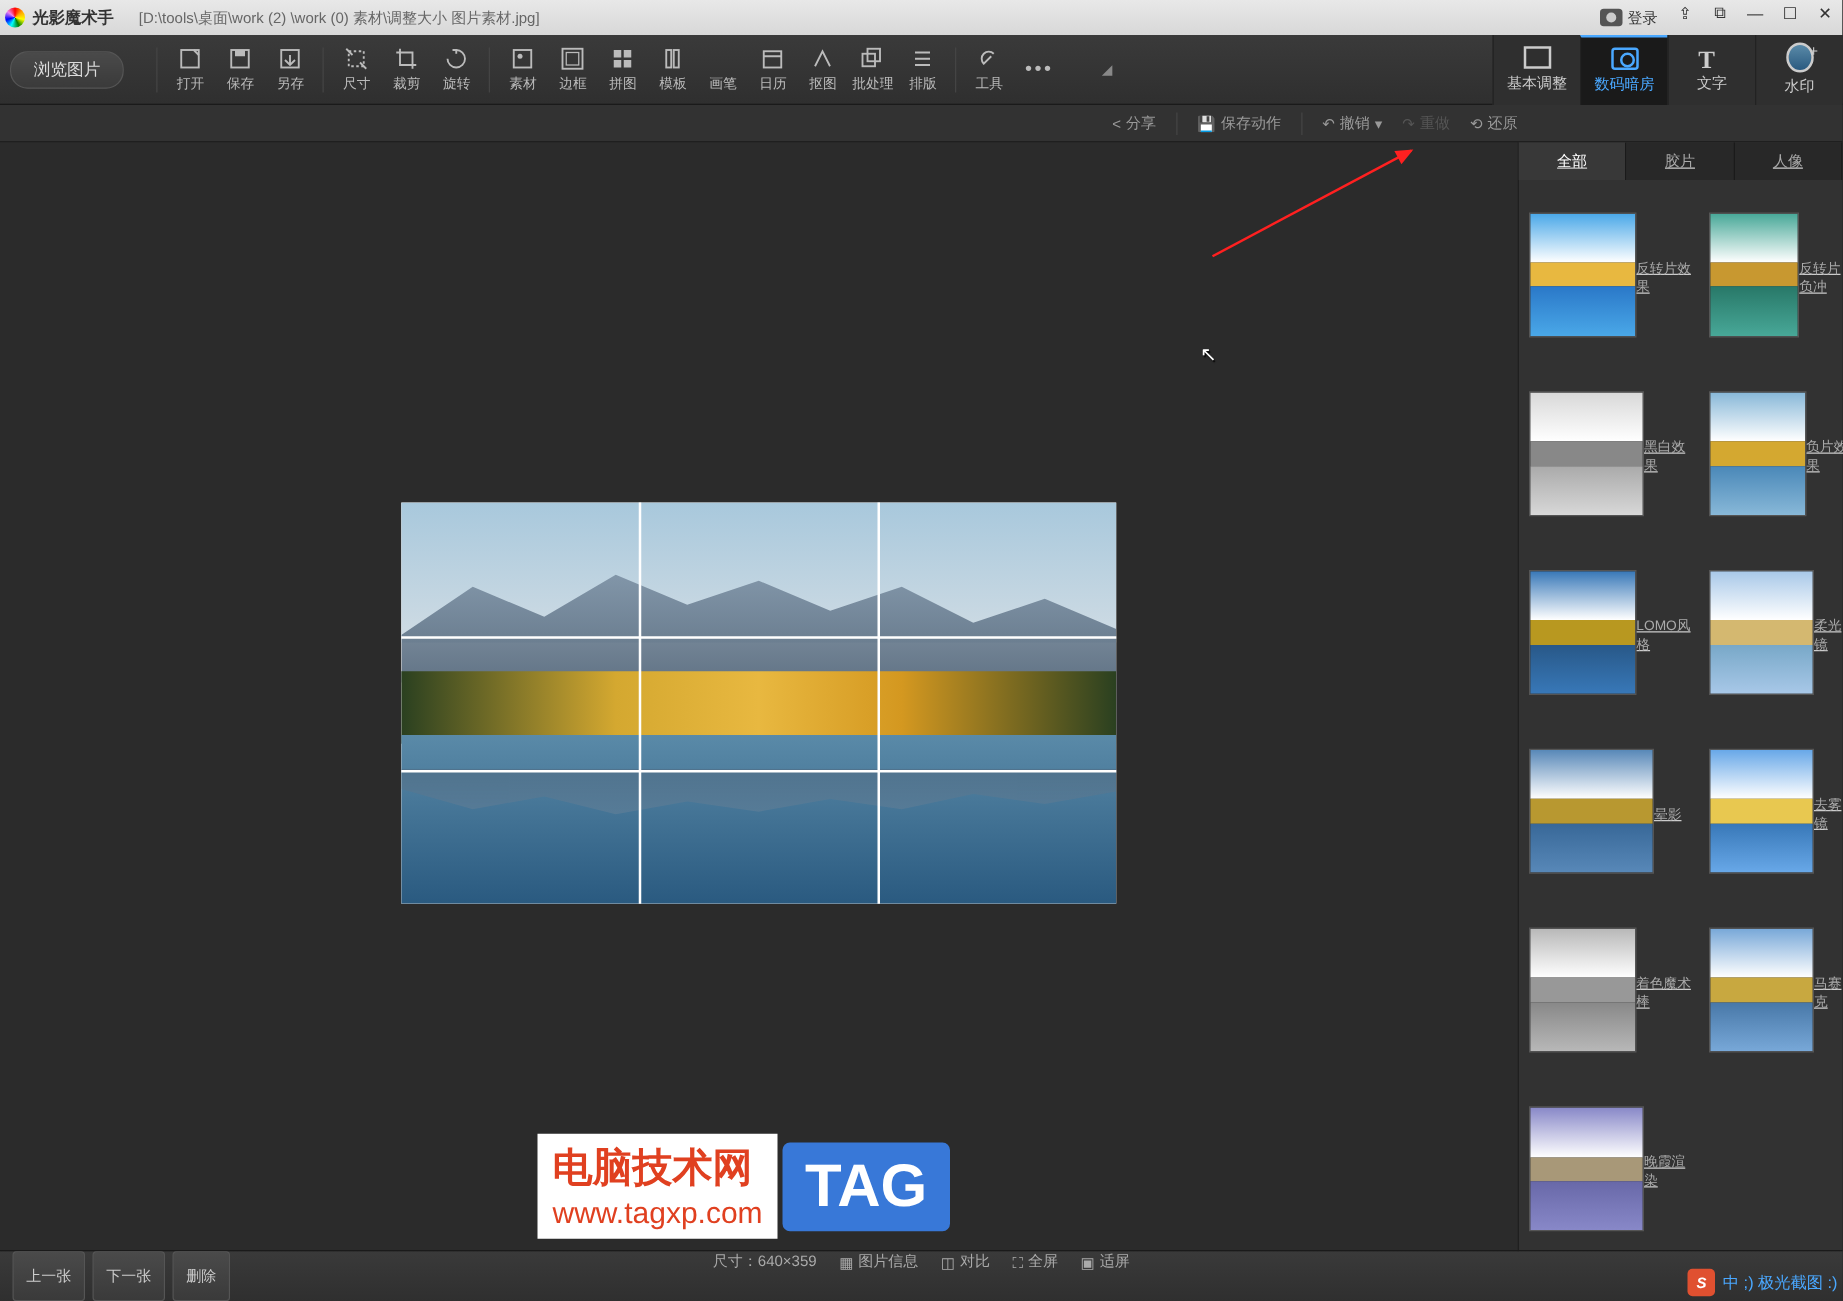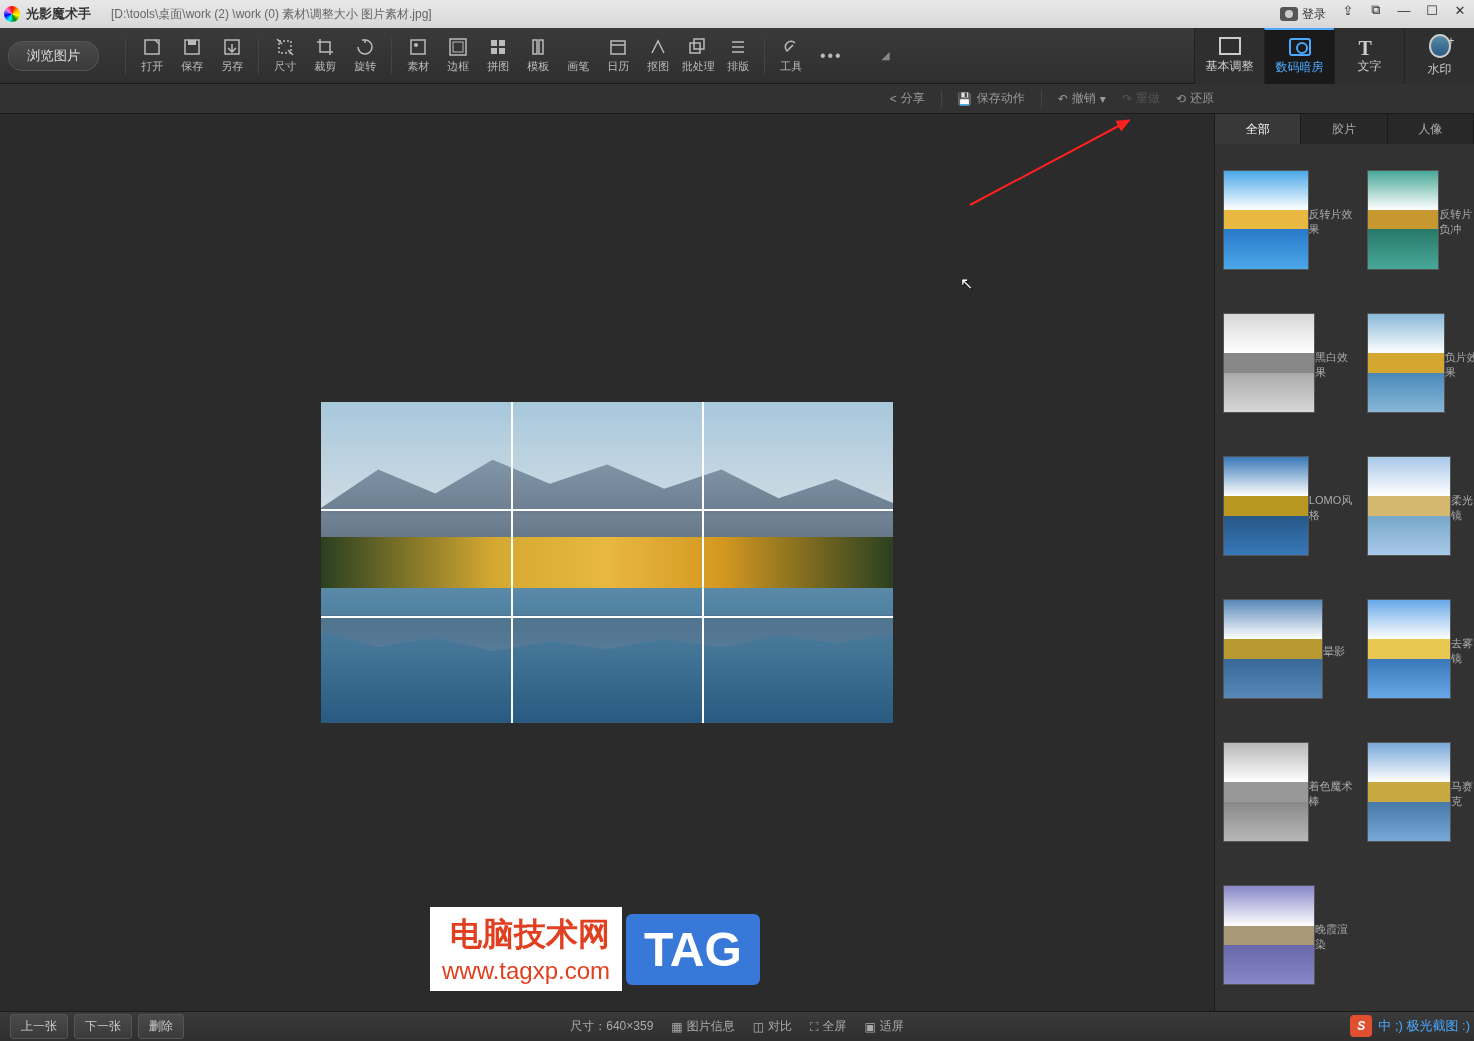--- a/index.html
+++ b/index.html
@@ -51,41 +51,41 @@
     .sky { position: absolute; top: 0; left: 0; right: 0; height: 35%; background: linear-gradient(#a8c8dc, #d0dce4); }
     .mountains { position: absolute; top: 15%; left: 0; right: 0; height: 30%; background: linear-gradient(180deg, rgba(120,140,160,0.8), rgba(80,100,120,0.9)); clip-path: polygon(0% 60%, 10% 20%, 20% 45%, 30% 10%, 40% 35%, 50% 15%, 60% 40%, 70% 20%, 80% 50%, 90% 30%, 100% 55%, 100% 100%, 0% 100%); }
     .trees { position: absolute; top: 42%; left: 0; right: 0; height: 18%; background: linear-gradient(90deg, #2a4020 0%, #d4a830 30%, #e8b840 50%, #d49820 70%, #2a4020 100%); }
     .water { position: absolute; bottom: 0; left: 0; right: 0; height: 42%; background: linear-gradient(180deg, #5a8aa8 0%, #2a5a80 100%); }
     .reflection { position: absolute; bottom: 0; left: 0; right: 0; height: 42%; opacity: 0.5; transform: scaleY(-1); }
     .grid-overlay { position: absolute; inset: 0; pointer-events: none; }
     .grid-line-v { position: absolute; top: 0; bottom: 0; width: 2px; background: #fff; }
     .grid-line-h { position: absolute; left: 0; right: 0; height: 2px; background: #fff; }
     
     
-    .filter-panel { width: 260px; background: #323232; border-left: 1px solid #1a1a1a; display: flex; flex-direction: column; }
+    .filter-panel { width: 260px; background: #323232; border-left: 1px solid #1a1a1a; display: flex; flex-direction: column; text-decoration: underline; }
     .filter-tabs { height: 30px; display: flex; background: #282828; }
     .filter-tab { flex: 1; display: flex; align-items: center; justify-content: center; cursor: pointer; color: #aaa; font-size: 12px; border-right: 1px solid #1a1a1a; }
     .filter-tab.active { background: #383838; color: #fff; }
     .filter-grid { flex: 1; overflow-y: auto; padding: 8px; display: grid; grid-template-columns: 1fr 1fr; gap: 8px 12px; }
     .filter-item { display: flex; flex-direction: row; align-items: center; cursor: pointer; }
     .filter-thumb { width: 100px; height: 100px; border: 1px solid #555; position: relative; overflow: hidden; }
     .filter-thumb .fsky { position: absolute; inset: 0; height: 40%; }
     .filter-thumb .ftrees { position: absolute; top: 40%; left: 0; right: 0; height: 20%; }
     .filter-thumb .fwater { position: absolute; bottom: 0; left: 0; right: 0; height: 40%; }
     .filter-label { color: #aaa; font-size: 11px; margin-top: 4px; }
     
     
-    .status-bar { height: 30px; background: linear-gradient(#3a3a3a, #2f2f2f); display: flex; align-items: center; padding: 0 10px; border-top: 1px solid #1a1a1a; position: absolute; bottom: 0; left: 0; right: 0; }
+    .status-bar { height: 41px; background: linear-gradient(#3a3a3a, #2f2f2f); display: flex; padding: 0 10px; border-top: 1px solid #1a1a1a; position: absolute; bottom: 0; left: 0; right: 0; }
     .status-btn { background: linear-gradient(#4a4a4a, #3a3a3a); border: 1px solid #555; border-radius: 3px; padding: 3px 10px; color: #ccc; cursor: pointer; margin-right: 6px; font-size: 12px; }
     .status-mid { position: absolute; left: 50%; transform: translateX(-50%); display: flex; gap: 18px; align-items: center; color: #aaa; }
     .status-item { display: flex; align-items: center; gap: 4px; cursor: pointer; }
     
     
     .watermark { position: absolute; bottom: 20px; left: 430px; display: flex; align-items: center; z-index: 10; }
-    .wm-red { background: #fff; padding: 6px 12px; text-align: right; }
+    .wm-red { background: #fff; padding: 6px 12px; text-align: left; }
     .wm-red-top { color: #e04020; font-size: 32px; font-weight: bold; font-family: "SimHei"; }
     .wm-red-bot { color: #e04020; font-size: 24px; font-family: Arial; }
     .wm-blue { background: #3878d8; color: #fff; font-size: 48px; font-weight: bold; padding: 8px 18px; font-family: Arial; border-radius: 6px; margin-left: 4px; }
     
     
     .ime-badge { position: absolute; bottom: 4px; right: 4px; display: flex; align-items: center; z-index: 20; }
     .ime-s { background: #e05030; color: #fff; width: 22px; height: 22px; border-radius: 4px; display: flex; align-items: center; justify-content: center; font-weight: bold; font-style: italic; }
     .ime-text { color: #4aa8ff; margin-left: 6px; font-size: 13px; }
     
     

